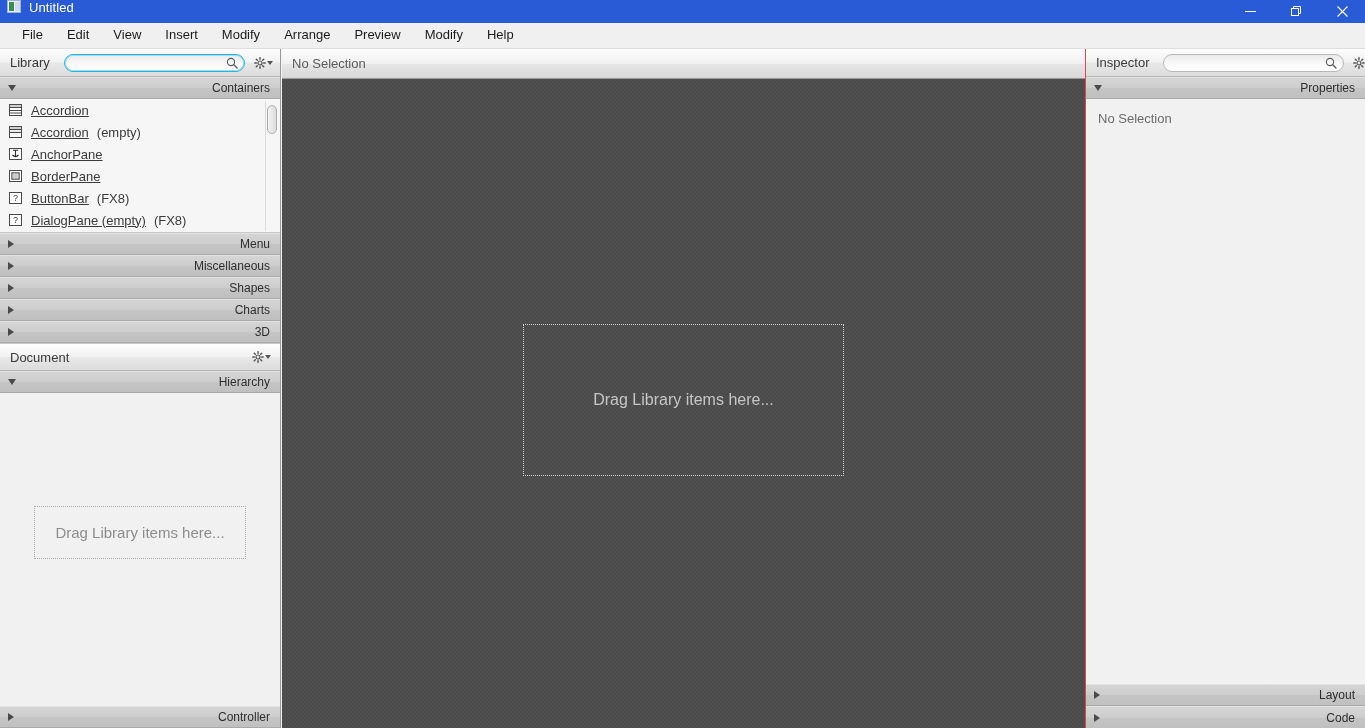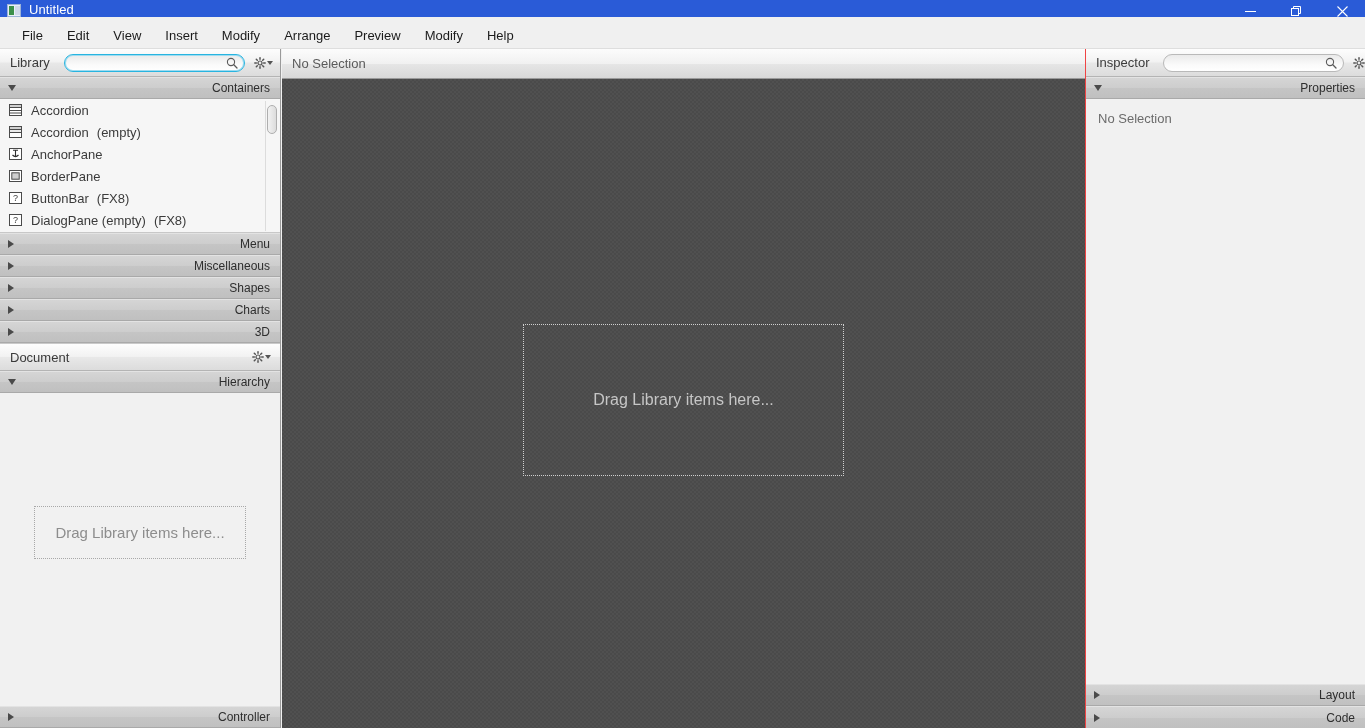--- a/index.html
+++ b/index.html
@@ -6,23 +6,23 @@
   html, body {
     width: 1365px; height: 728px;
     overflow: hidden;
     font-family: "Liberation Sans", sans-serif;
     background: #f0f0f0;
   }
   #app { position: relative; width: 1365px; height: 728px; }
 
   
   .titlebar {
-    position: absolute; top: 0; left: 0; width: 1365px; height: 17px;
+    position: absolute; top: 0; left: 0; width: 1365px; height: 23px;
     background: #2a5bd7;
-    display: flex; align-items: flex-end;
+    display: flex; align-items: flex-start;
   }
   .app-icon {
     width: 14px; height: 13px; margin-left: 7px; margin-right: 8px;
     background: #e9eef7; border: 1px solid #9db4d8;
     position: relative; flex: 0 0 auto;
   }
   .app-icon::before {
     content: ""; position: absolute; left: 1px; top: 1px;
     width: 5px; height: 9px; background: #3b8f4a;
   }
@@ -39,21 +39,21 @@
   .win-btn {
     width: 46px; height: 23px; display: flex; align-items: center; justify-content: center;
     color: #ffffff;
   }
   .win-btn svg { display: block; }
 
   
   .menubar {
     position: absolute; top: 23px; left: 0; width: 1365px; height: 26px;
     background: #f0f0f0;
-    display: flex; align-items: center; padding-left: 10px;
+    display: flex; align-items: flex-start; padding-left: 10px;
     border-bottom: 1px solid #dedede;
   }
   .menu-item {
     font-size: 13px; color: #1b1b1b;
     padding: 4px 12px; line-height: 16px; white-space: nowrap;
   }
 
   
   .panel-header {
     height: 28px; display: flex; align-items: center;
@@ -106,21 +106,21 @@
   }
   .lib-list {
     position: relative; background: #f6f6f6; height: 134px; overflow: hidden;
     border-bottom: 1px solid #c8c8c8;
   }
   .lib-item {
     height: 22px; display: flex; align-items: center; gap: 8px;
     padding-left: 8px; font-size: 13px; color: #3b3b3b;
   }
   .lib-item .glyph { width: 15px; height: 14px; flex: 0 0 auto; }
-  .lib-item .name { white-space: nowrap; }
+  .lib-item .name { white-space: nowrap; text-decoration: underline; }
   .lib-item .suffix { color: #3b3b3b; }
   .lib-scroll {
     position: absolute; right: 2px; top: 2px; width: 13px; height: 130px;
     border-left: 1px solid #dcdcdc;
   }
   .lib-thumb {
     position: absolute; top: 4px; left: 1px; width: 10px; height: 29px;
     border-radius: 5px; background: linear-gradient(to right,#f2f2f2,#dcdcdc);
     border: 1px solid #aeaeae;
   }

